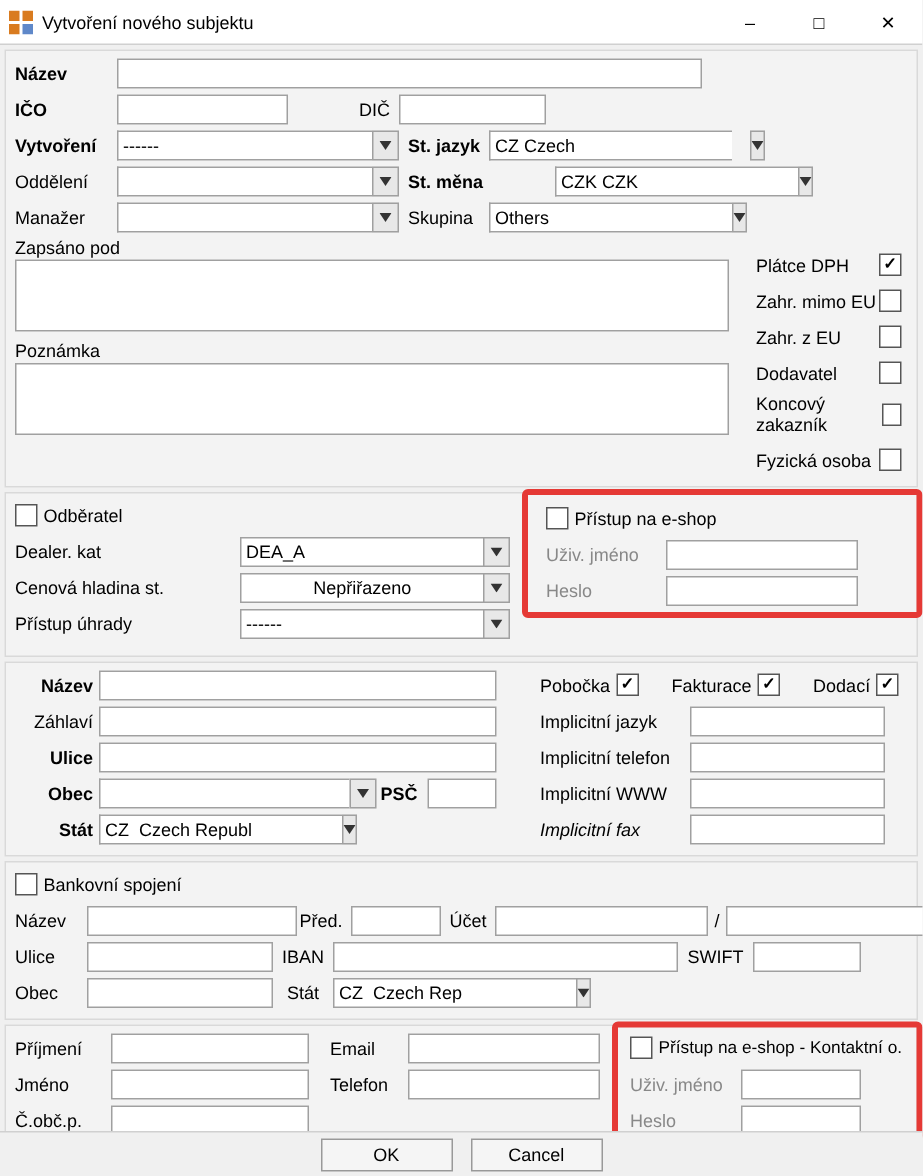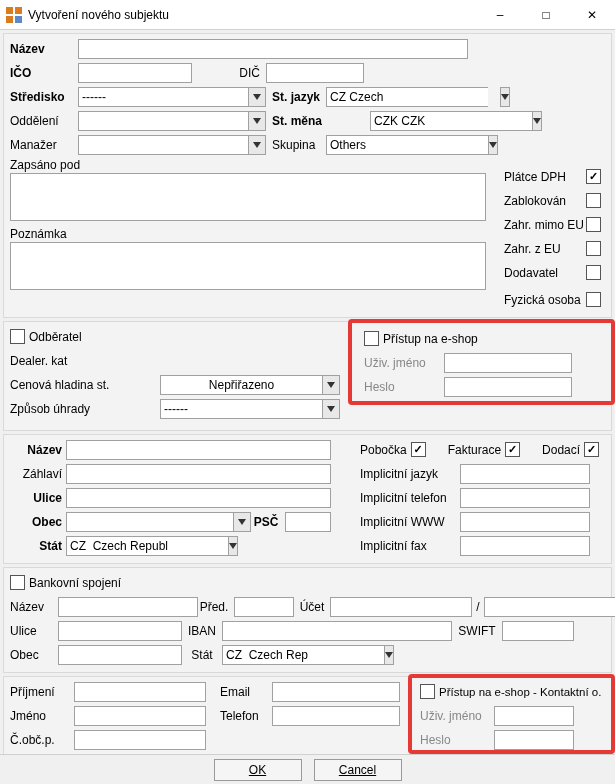--- a/index.html
+++ b/index.html
@@ -72,21 +72,20 @@
     pointer-events:none;
   }
   .eshop-field { height:18px; border:1px solid #9bbecb; background:#e2f0f2; width:128px; }
   .disabled-text { color:#888; }
   .footer {
     position:absolute; left:0; right:0; bottom:0;
     height:30px; display:flex; align-items:center; justify-content:center;
     gap:12px;
     background:#f0f0f0;
     border-top:1px solid #d0d0d0;
-    text-decoration:underline;
   }
   .btn {
     min-width:88px; height:22px;
     border:1px solid #999; background:#f5f5f5;
     font-family:inherit; font-size:12px;
   }
 </style>
 </head>
 <body>
 
@@ -112,21 +111,21 @@
       <span class="lbl bold">Název</span>
       <input type="text" style="width: 390px;">
     </div>
     <div class="row" style="gap:0;">
       <span class="lbl bold">IČO</span>
       <input type="text" style="width: 114px;">
       <span class="lbl" style="width:74px;text-align:right;padding-right:6px;">DIČ</span>
       <input type="text" style="width: 98px;">
     </div>
     <div class="row">
-      <span class="lbl bold">Středisko</span>
+      <span class="lbl bold">Vytvoření</span>
       <div class="combo" style="width:188px;">
         <input class="cin" value="------" style="">
         <div class="cbtn">
             <svg viewBox="0 0 8 6">
               <path d="M0 0 L8 0 L4 6 Z" fill="#333"></path>
             </svg>
           </div>
       </div>
       <span class="lbl bold" style="width:60px;text-align:left;padding-left:6px;">St. jazyk</span>
       <div class="combo" style="width:138px;gap:12px;">
@@ -186,68 +185,76 @@
         <div style="margin-top:3px;margin-bottom:1px;">Poznámka</div>
         <textarea class="area" style="height: 48px;"></textarea>
       </div>
       <div style="flex:1; padding-left:18px;">
         <div style="height:8px;"></div>
         <div class="row" style="justify-content:space-between;">
             <span>Plátce DPH</span>
             <span class="chk checked"></span>
           </div>
         <div class="row" style="justify-content:space-between;">
-            <span>Zablokován</span>
-            <span class="chk"></span>
-          </div>
-        <div class="row" style="justify-content:space-between;">
             <span>Zahr. mimo EU</span>
             <span class="chk"></span>
           </div>
         <div class="row" style="justify-content:space-between;">
             <span>Zahr. z EU</span>
             <span class="chk"></span>
           </div>
         <div class="row" style="justify-content:space-between;">
             <span>Dodavatel</span>
             <span class="chk"></span>
           </div>
+        <div class="row" style="justify-content:space-between;">
+            <span>Koncový zakazník</span>
+            <span class="chk"></span>
+          </div>
         <div class="row" style="justify-content:space-between;align-items:flex-end;">
             <span>Fyzická osoba</span>
             <span class="chk"></span>
           </div>
       </div>
     </div>
   </div>
 
   <div class="panel" style="position:relative; padding-bottom:8px;">
     <div style="display:flex;">
       <div style="flex:0 0 340px;">
         <div class="row">
           <span class="chk"></span>
           <span>Odběratel</span>
         </div>
         <div class="row">
           <span style="width:108px;">Dealer. kat</span>
           <div style="width:42px;"></div>
+          <div class="combo" style="width:180px;">
+            <input class="cin" value="DEA_A" style="">
+            <div class="cbtn">
+                <svg viewBox="0 0 8 6">
+                  <path d="M0 0 L8 0 L4 6 Z" fill="#333"></path>
+                </svg>
+              </div>
+          </div>
         </div>
         <div class="row">
           <span style="width:108px;">Cenová hladina st.</span>
           <div style="width:42px;"></div>
           <div class="combo" style="width:180px;">
             <input class="cin" style="text-align: center;" value="Nepřiřazeno">
             <div class="cbtn">
                 <svg viewBox="0 0 8 6">
                   <path d="M0 0 L8 0 L4 6 Z" fill="#333"></path>
                 </svg>
               </div>
           </div>
         </div>
         <div class="row">
-          <span style="width:108px;">Způsob úhrady</span>
+          <span style="width:108px;">Přístup úhrady</span>
           <div style="width:42px;"></div>
           <div class="combo" style="width:180px;">
             <input class="cin" value="------" style="">
             <div class="cbtn">
                 <svg viewBox="0 0 8 6">
                   <path d="M0 0 L8 0 L4 6 Z" fill="#333"></path>
                 </svg>
               </div>
           </div>
         </div>
@@ -327,21 +334,21 @@
           </div>
         <div class="row">
             <span style="width:100px;">Implicitní telefon</span>
             <input type="text" style="width: 130px;">
           </div>
         <div class="row">
             <span style="width:100px;">Implicitní WWW</span>
             <input type="text" style="width: 130px;">
           </div>
         <div class="row">
-            <span style="width:100px;">Implicitní fax</span>
+            <span style="width:100px;font-style:italic;">Implicitní fax</span>
             <input type="text" style="width: 130px;">
           </div>
       </div>
     </div>
   </div>
 
   <div class="panel">
     <div class="row">
       <span class="chk"></span>
       <span>Bankovní spojení</span>

